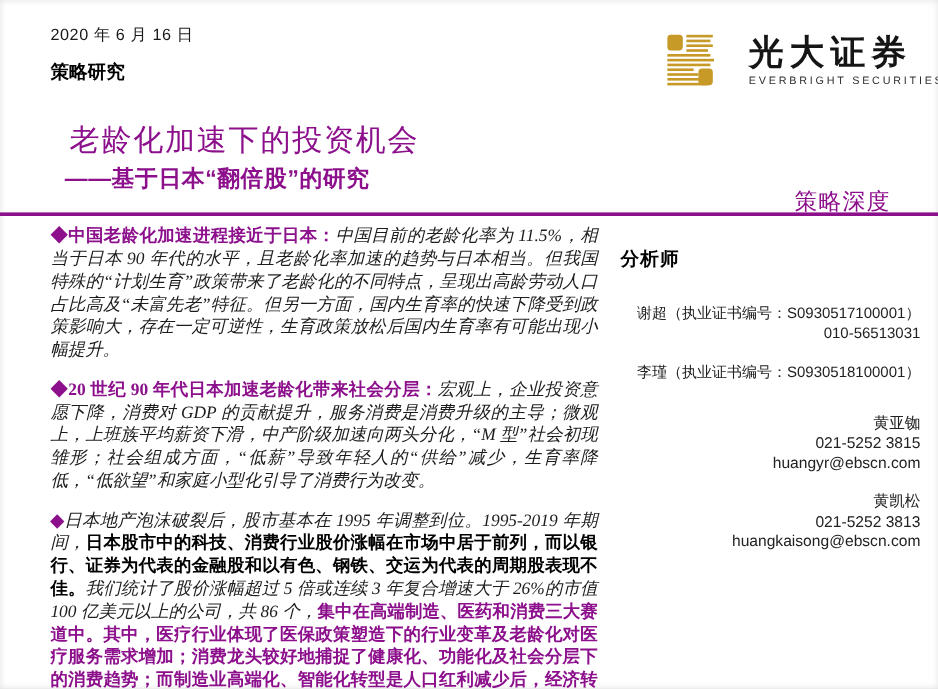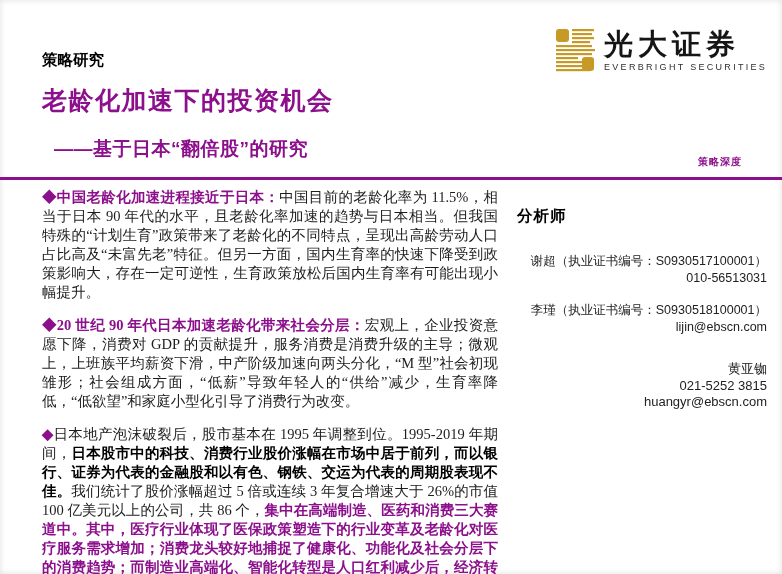--- a/index.html
+++ b/index.html
@@ -14,84 +14,85 @@
   }
   .date{
     position:absolute;left:42px;top:20px;
     font-size:13.5px;color:#1a1a1a;letter-spacing:0.5px;
   }
   .category{
     position:absolute;left:42px;top:50px;
     font-size:15.5px;font-weight:bold;color:#000;
   }
   .title{
-    position:absolute;left:42px;top:84px;margin:0;
-    font-size:25px;font-weight:bold;letter-spacing:1.5px;
+    position:absolute;left:42px;top:84px;margin:16px;
+    font-size:25px;font-weight:normal;letter-spacing:1.5px;
     color:var(--accent);
     font-family:"Liberation Sans",sans-serif;
   }
   .subtitle{
     position:absolute;left:42px;top:124px;margin:12px;
     font-size:19px;font-weight:bold;letter-spacing:0.5px;
     color:var(--accent);
   }
   .brand{
     position:absolute;left:556px;top:28px;width:210px;
-    display:flex;align-items:flex-start;
+    display:flex;align-items:flex-start;gap:20px;
   }
   .brand-logo{flex:0 0 auto;margin-right:8px;}
   .brand-text{display:flex;flex-direction:column;}
   .brand-cn{
     font-family:"Liberation Serif",serif;
     font-size:29px;font-weight:bold;color:#151515;
     letter-spacing:5px;line-height:32px;white-space:nowrap;
   }
   .brand-en{
     font-size:9px;font-weight:normal;color:#2e2e2e;
     letter-spacing:2.3px;margin-top:2px;white-space:nowrap;
   }
   .report-type{
     position:absolute;right:40px;top:155px;
-    font-size:10px;font-weight:bold;color:var(--accent);
+    font-size:19px;font-weight:normal;color:var(--accent);
     letter-spacing:1px;
   }
   .rule{
     position:absolute;left:0;top:177px;width:782px;height:3px;
     background:var(--accent);
   }
   .summary{
     position:absolute;left:42px;top:188px;width:456px;
     font-family:"Liberation Serif",serif;
     font-size:14.5px;line-height:19px;
     text-align:justify;
   }
   .summary p{margin:0 0 14px 0;}
   .seg-lead{color:var(--accent);font-weight:bold;}
   .seg-bold{color:#000;font-weight:bold;}
-  .seg-body{color:#1c1c1c;}
+  .seg-body{color:#1c1c1c;font-style:italic;}
   .sidebar{
     position:absolute;left:517px;top:190px;width:250px;
   }
   .side-heading{
     font-size:15.5px;font-weight:bold;color:#000;letter-spacing:1px;margin-top:16px;
   }
   .people{margin-top:26px;}
   .person{margin-bottom:16px;text-align:right;}
   .pline{
     font-size:12.5px;line-height:16.5px;color:#222;
     white-space:nowrap;
   }
   .contacts-heading{margin-top:30px;}
   .contacts .pline{font-size:13px;}
 </style>
 </head>
 <body>
 
 <div class="page">
 
+  <div class="date">2020 年 6 月 16 日</div>
   <div class="category">策略研究</div>
   <h1 class="title">老龄化加速下的投资机会</h1>
   <h2 class="subtitle">——基于日本“翻倍股”的研究</h2>
 
   <div class="brand">
     <span class="brand-logo">
       <svg width="40" height="46" viewBox="0 0 40 46" aria-hidden="true">
         <g fill="#C79A28">
           <rect x="0" y="1" width="13" height="13" rx="3"></rect>
           <rect x="16" y="1" width="22" height="2.2"></rect>
@@ -126,25 +127,29 @@
 
   <aside class="sidebar">
     <div class="side-heading">分析师</div>
     <div class="people" id="analysts">
         <div class="person">
           <div class="pline">谢超（执业证书编号：S0930517100001）</div>
           <div class="pline">010-56513031</div>
         </div>
         <div class="person">
           <div class="pline">李瑾（执业证书编号：S0930518100001）</div>
-          <div class="pline">lijin@ebscn.com</div>
         </div>
       </div>
     <div class="people contacts" id="contacts">
         <div class="person">
           <div class="pline">黄亚铷</div>
           <div class="pline">021-5252 3815</div>
           <div class="pline">huangyr@ebscn.com</div>
         </div>
+        <div class="person">
+          <div class="pline">黄凯松</div>
+          <div class="pline">021-5252 3813</div>
+          <div class="pline">huangkaisong@ebscn.com</div>
+        </div>
       </div>
   </aside>
 
 </div>
 
 </body></html>

